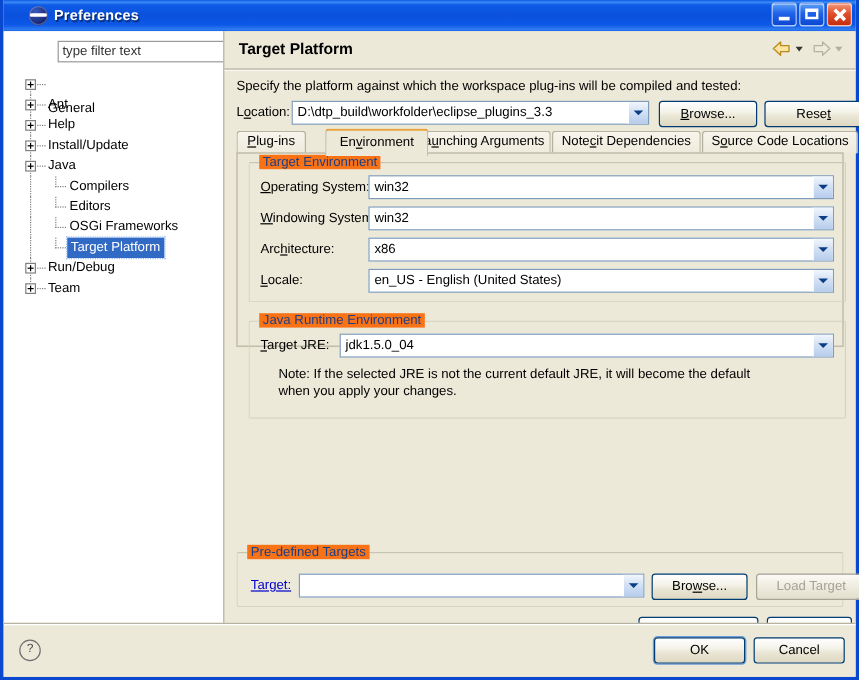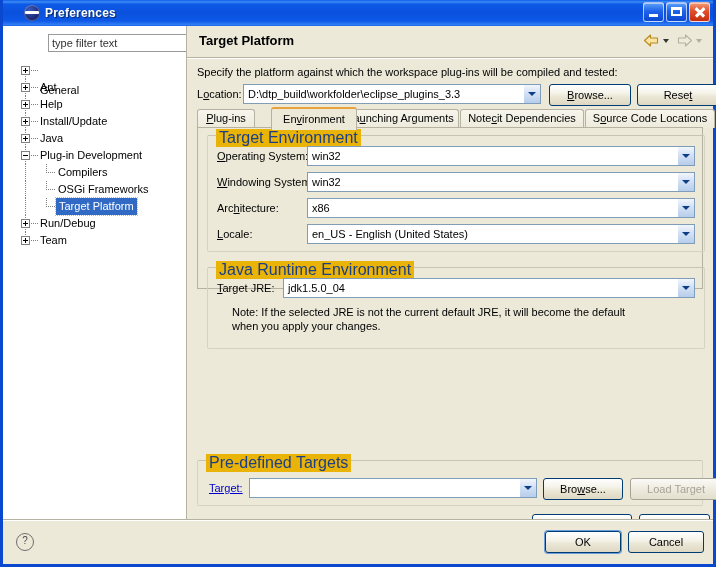--- a/index.html
+++ b/index.html
@@ -316,23 +316,23 @@
   .group {
     position: absolute;
     box-sizing: border-box;
     border: 1px solid #d6d2c2;
     border-top-color: #c8c4b4;
     border-radius: 2px;
   }
   .group > .gtitle {
     position: absolute;
     top: -7px; left: 8px;
-    background: #eab308;
+    background: #f97316;
     padding: 0 3px;
-    font-size: 16px;
+    font-size: 11px;
     color: #1b3f87;
     white-space: nowrap;
   }
 
   
   #tabstrip {
     position: absolute;
     left: 10px; top: 49px;
     right: 10px;
     height: 21px;
@@ -464,34 +464,34 @@
           <span class="tlabel" style="left:37px;">Install/Update</span>
         </div>
 
         <div class="tnode">
           <span class="vline" style="left:22px; top:0px; height:17px;"></span>
           <span class="expander plus" style="left:18px;"></span>
           <span class="dots" style="left:28px; width:7px;"></span>
           <span class="tlabel" style="left:37px;">Java</span>
         </div>
 
-        <div class="tnode">
-          <span class="vline" style="left:22px; top:0px; height:17px;"></span>
-          <span class="expander" style="left:18px;"></span>
-          <span class="dots" style="left:28px; width:7px;"></span>
-          <span class="tlabel" style="left:37px;">Plug-in Development</span>
-        </div>
 
         <div class="tnode">
           <span class="vline" style="left:22px; top:0px; height:17px;"></span>
           <span class="vline" style="left:43px; top:0px; height:9px;"></span>
           <span class="dots" style="left:43px; width:9px;"></span>
           <span class="tlabel" style="left:55px;">Compilers</span>
         </div>
 
+        <div class="tnode">
+          <span class="vline" style="left:22px; top:0px; height:17px;"></span>
+          <span class="vline" style="left:43px; top:0px; height:9px;"></span>
+          <span class="dots" style="left:43px; width:9px;"></span>
+          <span class="tlabel" style="left:55px;">Editors</span>
+        </div>
 
         <div class="tnode">
           <span class="vline" style="left:22px; top:0px; height:17px;"></span>
           <span class="vline" style="left:43px; top:0px; height:9px;"></span>
           <span class="dots" style="left:43px; width:9px;"></span>
           <span class="tlabel" style="left:55px;">OSGi Frameworks</span>
         </div>
 
         <div class="tnode">
           <span class="vline" style="left:22px; top:0px; height:17px;"></span>

